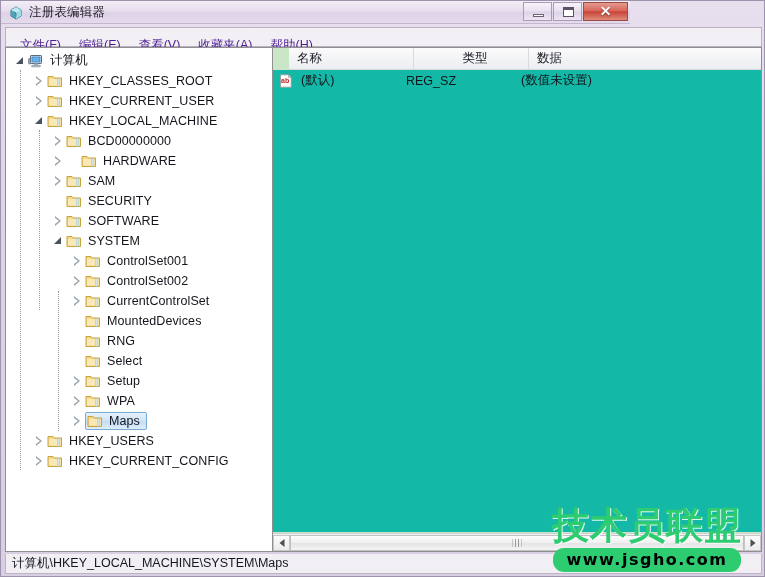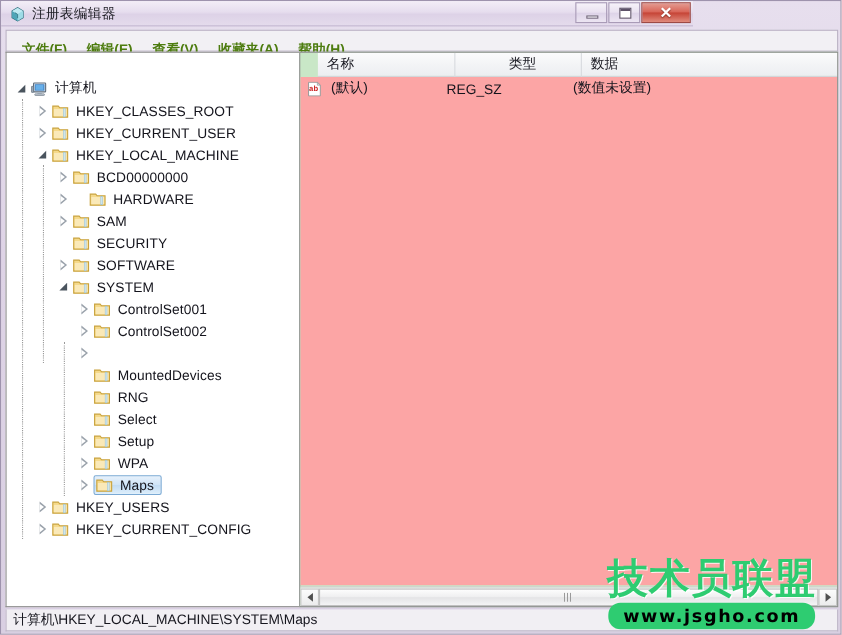--- a/index.html
+++ b/index.html
@@ -115,44 +115,42 @@
     height: 20px;
     background: #f2f0f4;
     border: 1px solid #b9b0c3;
     box-sizing: border-box;
     display: flex;
     align-items: center;
     padding-left: 7px;
   }
   .menu-item {
     font-size: 12.5px;
-    color: #4d7c0f;
+    color: #4c1d95;
     padding: 19px 7px 2px 7px;
     margin-right: 4px;
     white-space: nowrap;
     cursor: default;
-    font-weight: bold;
   }
 
   
   .tree-pane {
     position: absolute;
     left: 4px; top: 46px;
     width: 267px;
     height: 505px;
     box-sizing: border-box;
     background: #ffffff;
     border: 1px solid #8f8f8f;
     border-right: none;
     overflow: hidden;
   }
   .tree-inner {
     position: relative;
     padding-top: 3px;
-    margin-top: 20px;
   }
   .tree-row {
     position: relative;
     height: 20px;
     display: flex;
     align-items: center;
     white-space: nowrap;
     cursor: default;
   }
   .twisty {
@@ -253,21 +251,21 @@
     padding-left: 8px;
     box-sizing: border-box;
     border-right: 1px solid #d8dade;
     cursor: default;
   }
   .list-body {
     position: absolute;
     left: 0; top: 22px;
     right: 0;
     bottom: 19px;
-    background: #fca5a5;
+    background: #14b8a6;
   }
   .list-row {
     height: 21px;
     display: flex;
     align-items: center;
     font-size: 12.5px;
     color: #14141c;
     cursor: default;
   }
   .cell { box-sizing: border-box; padding-left: 8px; white-space: nowrap; }
@@ -599,20 +597,30 @@
                 <rect x="10.6" y="4.6" width="1.7" height="7.6" fill="#cfe6ef" stroke="#9ec4d4" stroke-width="0.5"></rect>
               </svg>
             </span>
             <span class="tree-label">ControlSet002</span>
           </span>
         </div>
         <div class="tree-row" style="padding-left: 65px;">
           <span class="twisty">
             <span class="tw-hollow"></span>
           </span>
+          <span class="tree-sel">
+            <span class="folder">
+              <svg width="16" height="14" viewBox="0 0 16 14">
+                <path d="M1 2.5 L6 2.5 L7.3 4 L14.5 4 L14.5 12.5 L1 12.5 Z" fill="#f5d98a" stroke="#c9a23c" stroke-width="1"></path>
+                <path d="M2 5 L13.6 5 L13.6 11.6 L2 11.6 Z" fill="#fae9b8"></path>
+                <rect x="10.6" y="4.6" width="1.7" height="7.6" fill="#cfe6ef" stroke="#9ec4d4" stroke-width="0.5"></rect>
+              </svg>
+            </span>
+            <span class="tree-label">CurrentControlSet</span>
+          </span>
         </div>
         <div class="tree-row" style="padding-left: 65px;">
           <span class="twisty"></span>
           <span class="tree-sel">
             <span class="folder">
               <svg width="16" height="14" viewBox="0 0 16 14">
                 <path d="M1 2.5 L6 2.5 L7.3 4 L14.5 4 L14.5 12.5 L1 12.5 Z" fill="#f5d98a" stroke="#c9a23c" stroke-width="1"></path>
                 <path d="M2 5 L13.6 5 L13.6 11.6 L2 11.6 Z" fill="#fae9b8"></path>
                 <rect x="10.6" y="4.6" width="1.7" height="7.6" fill="#cfe6ef" stroke="#9ec4d4" stroke-width="0.5"></rect>
               </svg>

